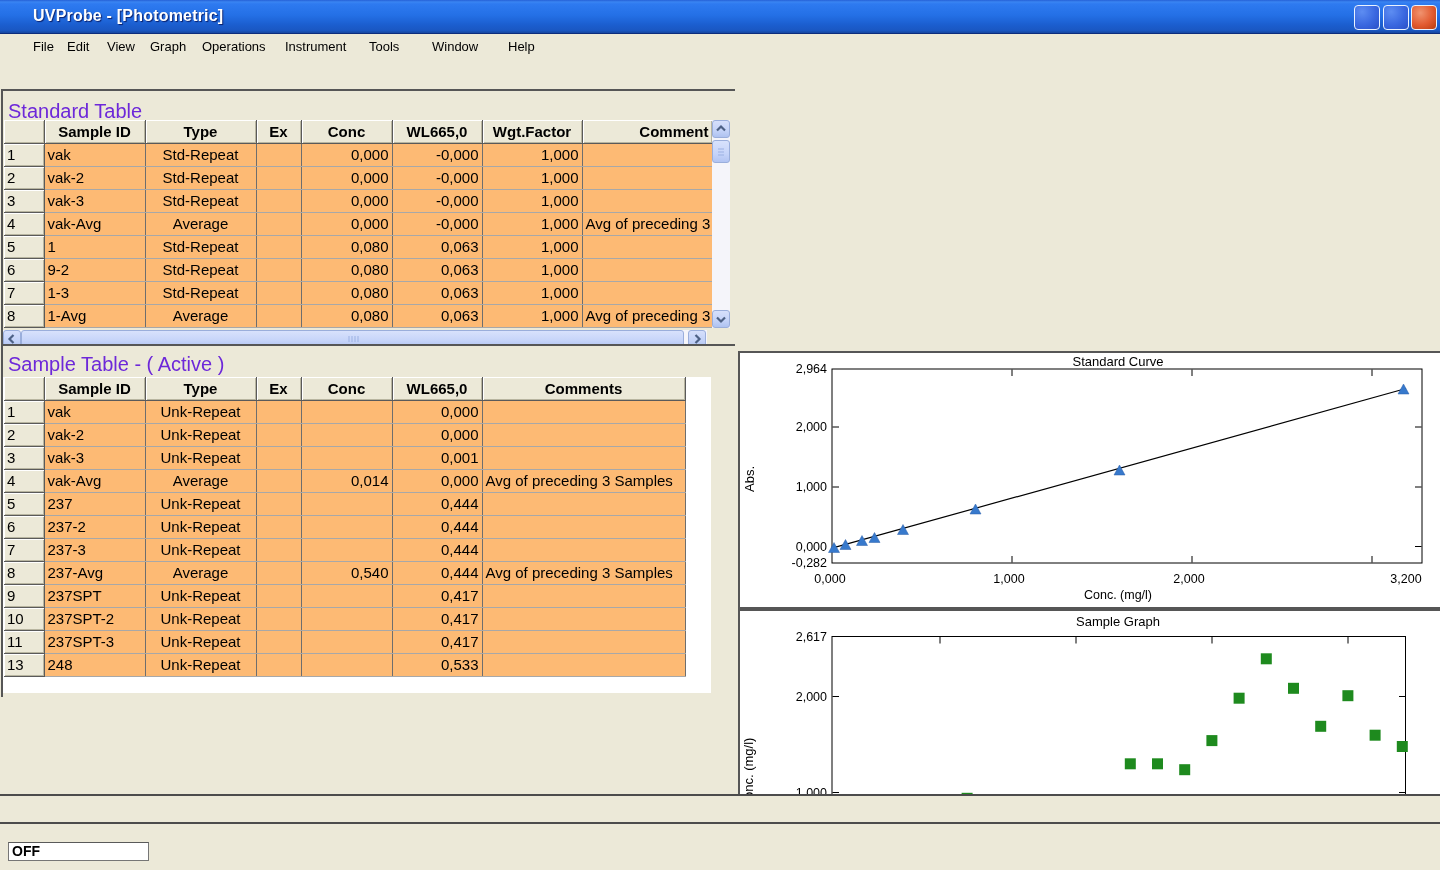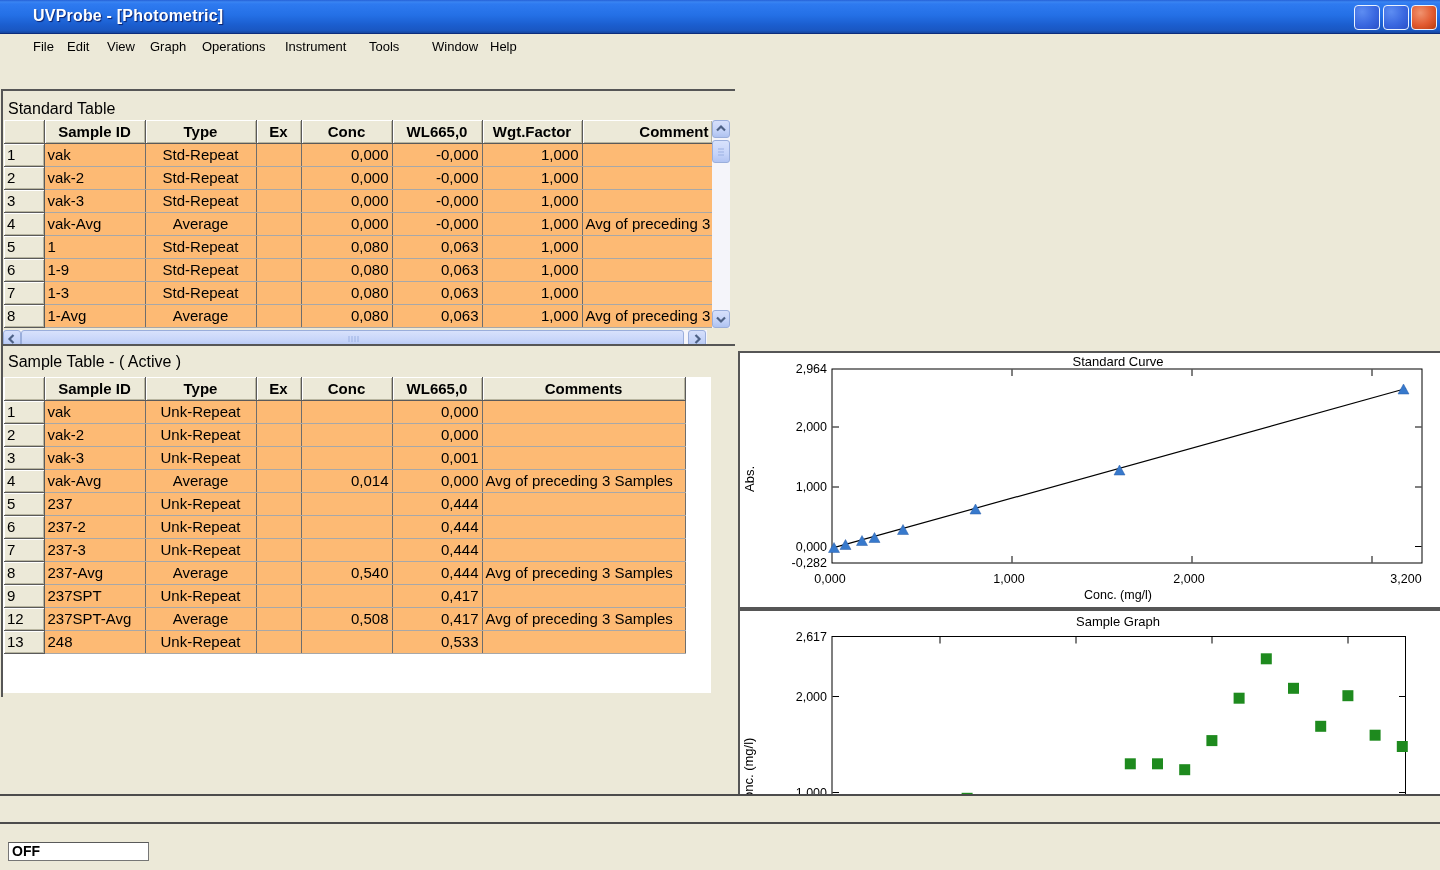--- a/index.html
+++ b/index.html
@@ -20,21 +20,21 @@
 
 
 #menubar { left:0; top:34px; width:1440px; height:25px; background:#ECE9D8; }
 .menu { top:5px; font-size:13px; color:#000; }
 
 
 #toolbar { left:0; top:59px; width:1440px; height:30px; background:#ECE9D8; }
 
 
 #content { left:0; top:89px; width:1440px; height:616px; background:#ECE9D8; }
-.pane-title { font-size:16px; color:#000000; }
+.pane-title { font-size:20px; color:#6d28d9; }
 
 #std-pane { left:1px; top:0px; width:734px; height:263px; border-top:2px solid #565656; border-left:2px solid #565656; background:#ECE9D8;}
 #smp-pane { left:1px; top:255px; width:734px; height:353px; border-top:2px solid #565656; border-left:2px solid #565656; background:#ECE9D8;}
 
 table.grid { border-collapse:collapse; table-layout:fixed; background:#fdba74; font-size:15px; }
 table.grid td { height:23px; padding:0 3px; border-right:1px solid #6e6e6e; border-bottom:1px solid #a8a8a8; overflow:hidden; white-space:nowrap; }
 table.grid td.hd { background:#ECE9D8; font-weight:bold; text-align:center; border-right:1px solid #5a5a5a; border-bottom:1px solid #5a5a5a; box-shadow:inset 1px 1px 0 #fff, inset -1px -1px 0 #b8b5a0;}
 table.grid td.rn { background:#ECE9D8; border-right:1px solid #5a5a5a; border-bottom:1px solid #5a5a5a; box-shadow:inset 1px 1px 0 #fff, inset -1px -1px 0 #b8b5a0; }
 td.num { text-align:right; }
 td.ctr { text-align:center;margin-top:44px; }
@@ -69,21 +69,21 @@
 
 <div class="abs" id="menubar">
   <span class="abs menu" style="left:33px">File</span>
   <span class="abs menu" style="left:67px">Edit</span>
   <span class="abs menu" style="left:107px">View</span>
   <span class="abs menu" style="left:150px">Graph</span>
   <span class="abs menu" style="left:202px">Operations</span>
   <span class="abs menu" style="left:285px">Instrument</span>
   <span class="abs menu" style="left:369px">Tools</span>
   <span class="abs menu" style="left:432px">Window</span>
-  <span class="abs menu" style="left:490px">Help</span>
+  <span class="abs menu" style="left:508px">Help</span>
 </div>
 
 <div class="abs" id="toolbar"></div>
 
 <div class="abs" id="content">
   <div class="abs" id="std-pane">
     <div class="abs pane-title" style="left:5px;top:9px">Standard Table</div>
     <table class="grid abs" style="left:1px;top:29px;width:708px">
       <colgroup>
           <col style="width:40px">
@@ -151,21 +151,21 @@
             <td>1</td>
             <td class="ctr">Std-Repeat</td>
             <td></td>
             <td class="num">0,080</td>
             <td class="num">0,063</td>
             <td class="num">1,000</td>
             <td></td>
           </tr>
       <tr>
             <td class="rn">6</td>
-            <td>1-9</td>
+            <td>9-2</td>
             <td class="ctr">Std-Repeat</td>
             <td></td>
             <td class="num">0,080</td>
             <td class="num">0,063</td>
             <td class="num">1,000</td>
             <td></td>
           </tr>
       <tr>
             <td class="rn">7</td>
             <td>1-3</td>
@@ -318,27 +318,36 @@
       <tr>
               <td class="rn">9</td>
               <td>237SPT</td>
               <td class="ctr">Unk-Repeat</td>
               <td></td>
               <td></td>
               <td class="num">0,417</td>
               <td></td>
             </tr>
       <tr>
-              <td class="rn">12</td>
-              <td>237SPT-Avg</td>
-              <td class="ctr">Average</td>
-              <td></td>
-              <td class="num">0,508</td>
+              <td class="rn">10</td>
+              <td>237SPT-2</td>
+              <td class="ctr">Unk-Repeat</td>
+              <td></td>
+              <td></td>
               <td class="num">0,417</td>
-              <td>Avg of preceding  3 Samples</td>
+              <td></td>
+            </tr>
+      <tr>
+              <td class="rn">11</td>
+              <td>237SPT-3</td>
+              <td class="ctr">Unk-Repeat</td>
+              <td></td>
+              <td></td>
+              <td class="num">0,417</td>
+              <td></td>
             </tr>
       <tr>
               <td class="rn">13</td>
               <td>248</td>
               <td class="ctr">Unk-Repeat</td>
               <td></td>
               <td></td>
               <td class="num">0,533</td>
               <td></td>
             </tr>

